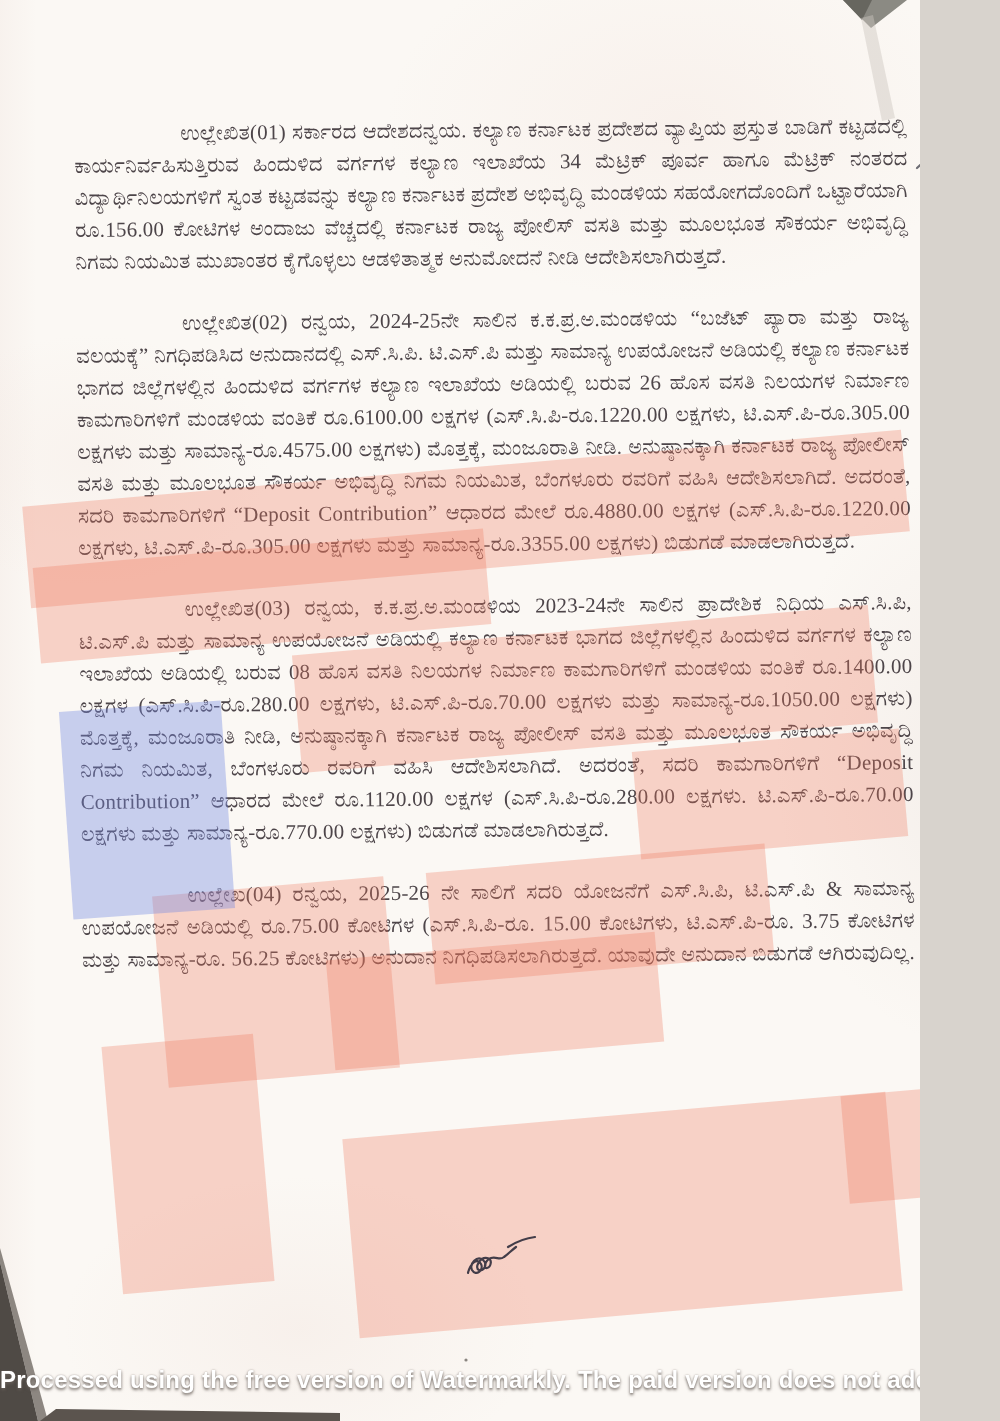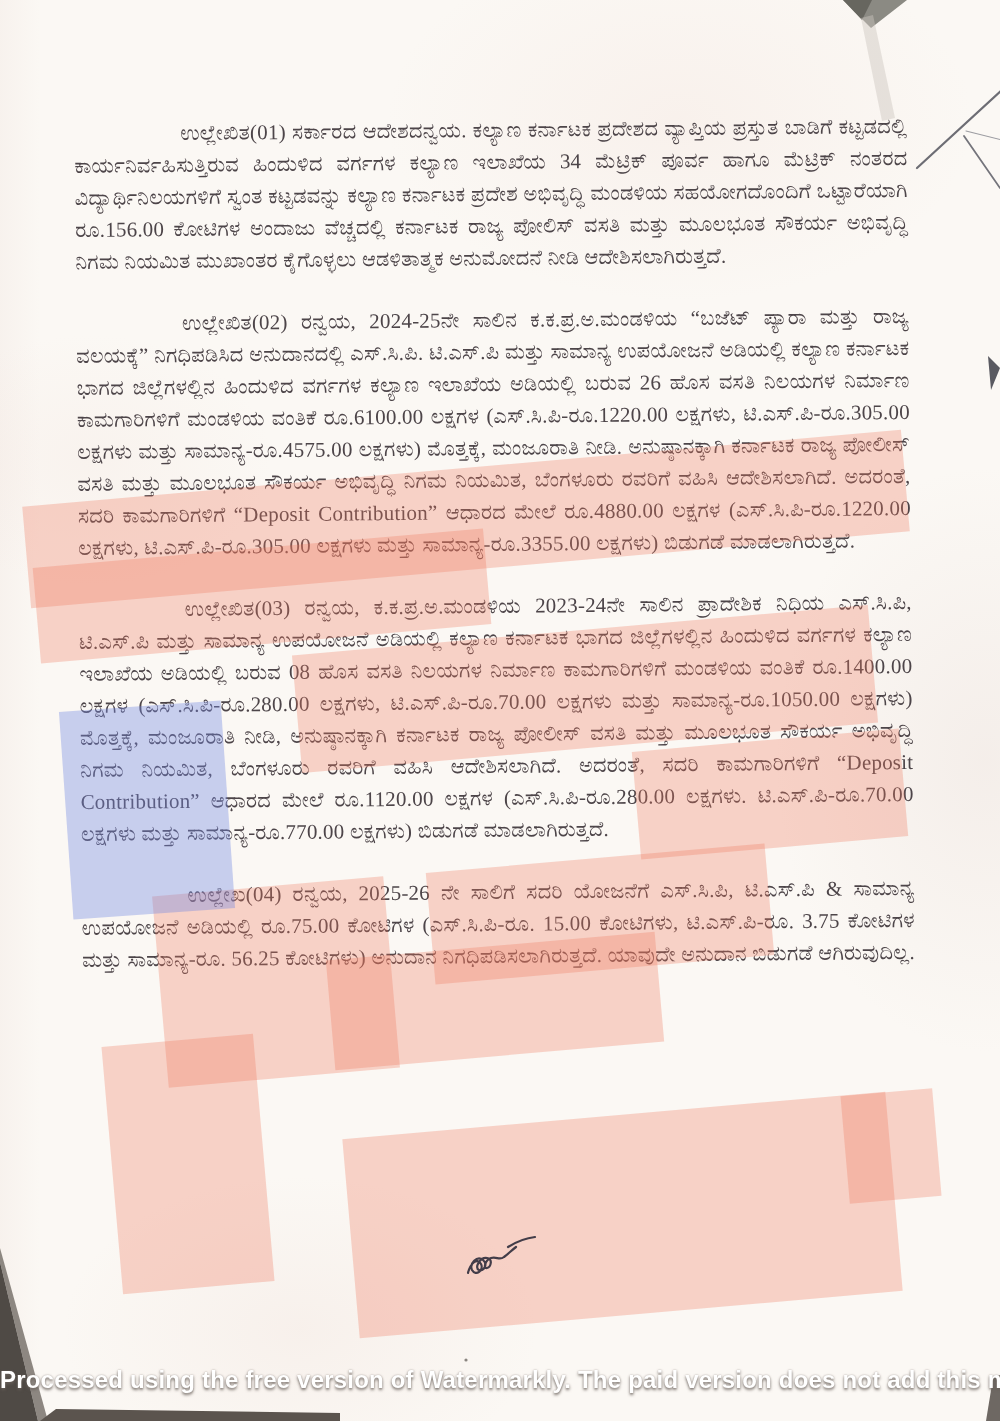--- a/index.html
+++ b/index.html
@@ -1,17 +1,17 @@
 <!DOCTYPE html>
 <html><head>
 <meta charset="utf-8">
 <style>
   html,body{margin:0;padding:0;background:#d8d3cd;}
   .page{
-    position:relative;width:1000px;height:1421px;overflow:hidden;
+    position:relative;width:920px;height:1421px;overflow:hidden;
     background:
       radial-gradient(420px 260px at 680px 120px, rgba(238,212,203,0.20), rgba(238,212,203,0) 70%),
       radial-gradient(300px 420px at 985px 760px, rgba(214,192,186,0.18), rgba(214,192,186,0) 70%),
       radial-gradient(340px 220px at 300px 1330px, rgba(228,200,190,0.16), rgba(228,200,190,0) 70%),
       radial-gradient(260px 180px at 90px 460px, rgba(235,210,200,0.14), rgba(235,210,200,0) 70%),
       linear-gradient(90deg, rgba(216,186,178,0.10), rgba(216,186,178,0) 4%),
       #fbf8f4;
     font-family:"Liberation Serif", serif;
   }
   

